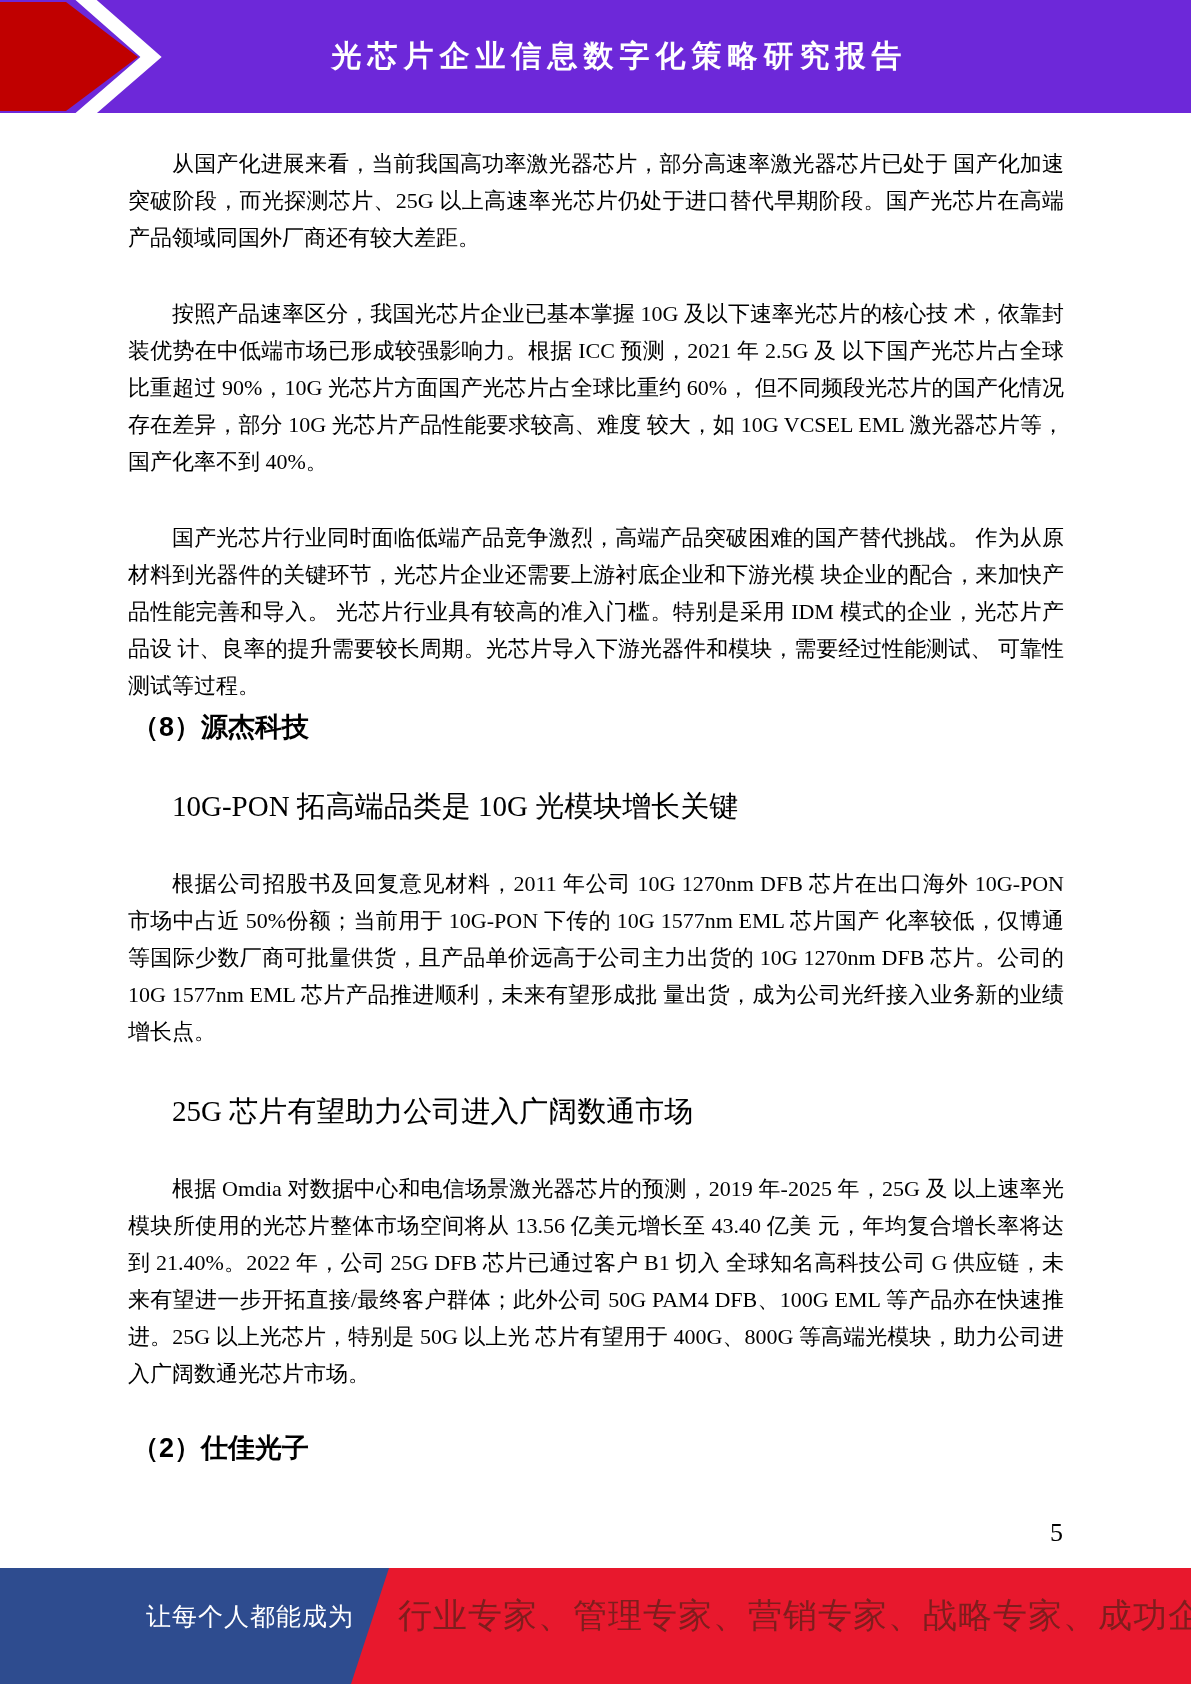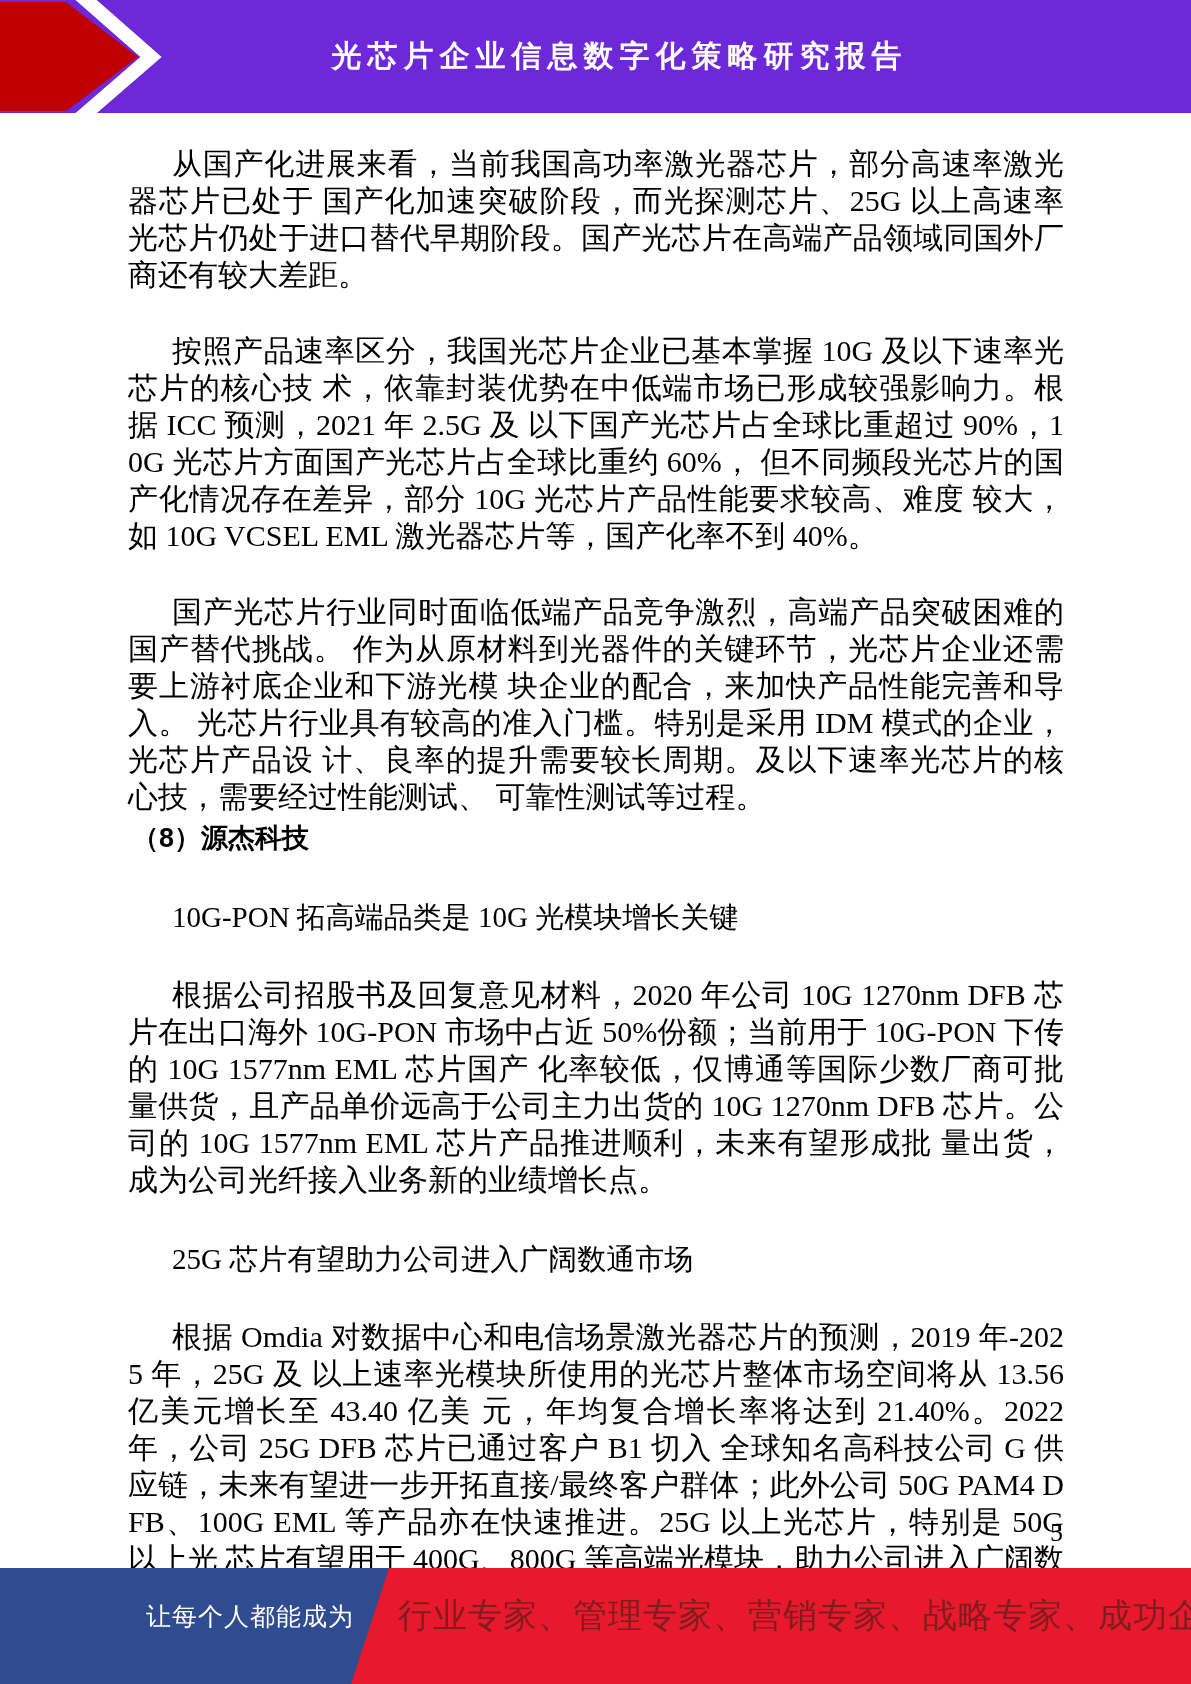--- a/index.html
+++ b/index.html
@@ -11,21 +11,21 @@
   .header-band{position:absolute;top:0;left:0;width:1191px;height:113px;background:#6d28d9;}
   .header-arrow{position:absolute;top:0;left:0;}
   .header-title{
     position:absolute;left:50%;top:56px;transform:translate(calc(-50% + 24px),-50%);
     color:#ffffff;font-family:"Liberation Sans","DejaVu Sans",sans-serif;
     font-weight:bold;font-size:30px;letter-spacing:6px;white-space:nowrap;
   }
   
   .content{position:absolute;left:128px;top:145px;width:936px;}
   .para{
-    font-size:30px;line-height:37px;text-align:justify;
+    font-size:22px;line-height:37px;text-align:justify;
     text-indent:44px;margin:0 0 39px 0;word-break:break-all;
   }
   .para.no-gap{margin-bottom:0;}
   .para.gap43{margin-bottom:43px;}
   .para.gap33{margin-bottom:33px;}
   .subhead{
     font-size:29px;line-height:37px;text-indent:44px;margin:0 0 40px 0;
   }
   .heading{
     font-family:"Liberation Sans","DejaVu Sans",sans-serif;font-weight:bold;
@@ -58,24 +58,24 @@
     <svg class="header-arrow" width="170" height="113" viewBox="0 0 170 113">
       <polyline points="77,-8 151,57 77,121" fill="none" stroke="#ffffff" stroke-width="14"></polyline>
       <polygon points="0,2 66,2 138,57 66,111 0,111" fill="#C00000"></polygon>
     </svg>
     <div class="header-title">光芯片企业信息数字化策略研究报告</div>
   </div>
 
   <div class="content">
     <p class="para">从国产化进展来看，当前我国高功率激光器芯片，部分高速率激光器芯片已处于 国产化加速突破阶段，而光探测芯片、25G 以上高速率光芯片仍处于进口替代早期阶段。国产光芯片在高端产品领域同国外厂商还有较大差距。</p>
     <p class="para">按照产品速率区分，我国光芯片企业已基本掌握 10G 及以下速率光芯片的核心技 术，依靠封装优势在中低端市场已形成较强影响力。根据 ICC 预测，2021 年 2.5G 及 以下国产光芯片占全球比重超过 90%，10G 光芯片方面国产光芯片占全球比重约 60%， 但不同频段光芯片的国产化情况存在差异，部分 10G 光芯片产品性能要求较高、难度 较大，如 10G VCSEL EML 激光器芯片等，国产化率不到 40%。</p>
-    <p class="para no-gap">国产光芯片行业同时面临低端产品竞争激烈，高端产品突破困难的国产替代挑战。 作为从原材料到光器件的关键环节，光芯片企业还需要上游衬底企业和下游光模 块企业的配合，来加快产品性能完善和导入。 光芯片行业具有较高的准入门槛。特别是采用 IDM 模式的企业，光芯片产品设 计、良率的提升需要较长周期。及以下速率光芯片的核心技，需要经过性能测试、 可靠性测试等过程。</p>
+    <p class="para no-gap">国产光芯片行业同时面临低端产品竞争激烈，高端产品突破困难的国产替代挑战。 作为从原材料到光器件的关键环节，光芯片企业还需要上游衬底企业和下游光模 块企业的配合，来加快产品性能完善和导入。 光芯片行业具有较高的准入门槛。特别是采用 IDM 模式的企业，光芯片产品设 计、良率的提升需要较长周期。光芯片导入下游光器件和模块，需要经过性能测试、 可靠性测试等过程。</p>
     <h2 class="heading">（8）源杰科技</h2>
     <p class="subhead">10G-PON 拓高端品类是 10G 光模块增长关键</p>
-    <p class="para gap43">根据公司招股书及回复意见材料，2020 年公司 10G 1270nm DFB 芯片在出口海外 10G-PON 市场中占近 50%份额；当前用于 10G-PON 下传的 10G 1577nm EML 芯片国产 化率较低，仅博通等国际少数厂商可批量供货，且产品单价远高于公司主力出货的 10G 1270nm DFB 芯片。公司的 10G 1577nm EML 芯片产品推进顺利，未来有望形成批 量出货，成为公司光纤接入业务新的业绩增长点。</p>
+    <p class="para gap43">根据公司招股书及回复意见材料，2011 年公司 10G 1270nm DFB 芯片在出口海外 10G-PON 市场中占近 50%份额；当前用于 10G-PON 下传的 10G 1577nm EML 芯片国产 化率较低，仅博通等国际少数厂商可批量供货，且产品单价远高于公司主力出货的 10G 1270nm DFB 芯片。公司的 10G 1577nm EML 芯片产品推进顺利，未来有望形成批 量出货，成为公司光纤接入业务新的业绩增长点。</p>
     <p class="subhead gap41">25G 芯片有望助力公司进入广阔数通市场</p>
     <p class="para gap33">根据 Omdia 对数据中心和电信场景激光器芯片的预测，2019 年-2025 年，25G 及 以上速率光模块所使用的光芯片整体市场空间将从 13.56 亿美元增长至 43.40 亿美 元，年均复合增长率将达到 21.40%。2022 年，公司 25G DFB 芯片已通过客户 B1 切入 全球知名高科技公司 G 供应链，未来有望进一步开拓直接/最终客户群体；此外公司 50G PAM4 DFB、100G EML 等产品亦在快速推进。25G 以上光芯片，特别是 50G 以上光 芯片有望用于 400G、800G 等高端光模块，助力公司进入广阔数通光芯片市场。</p>
     <h2 class="heading last">（2）仕佳光子</h2>
   </div>
 
   <div class="page-num">5</div>
 
   <div class="footer">
     <svg width="1191" height="116" viewBox="0 0 1191 116">
       <rect x="300" y="0" width="891" height="116" fill="#E8182D"></rect>

